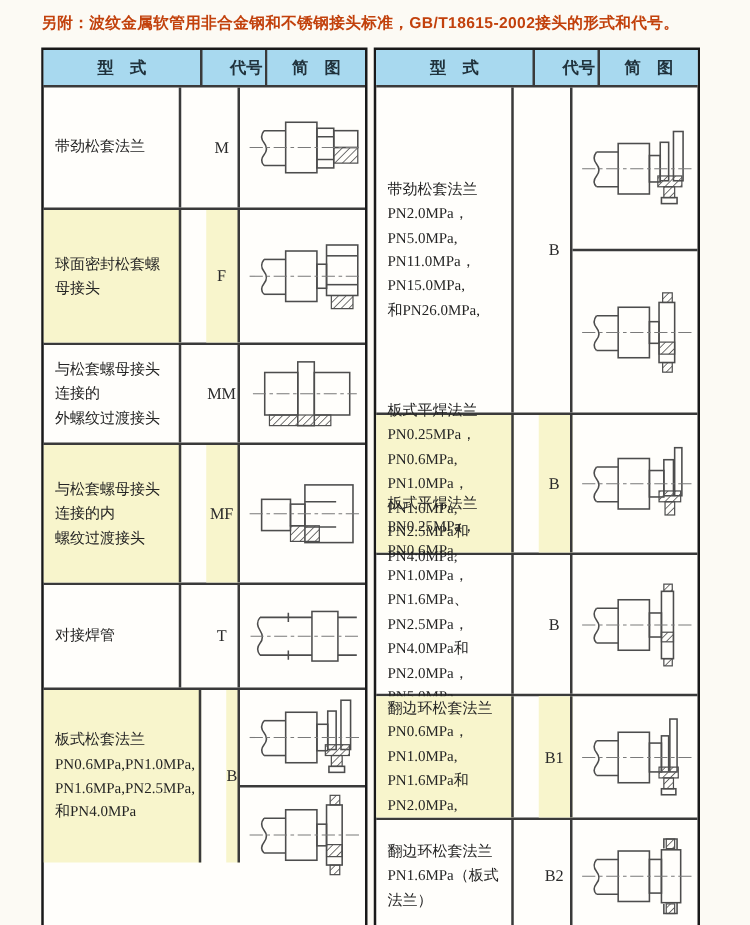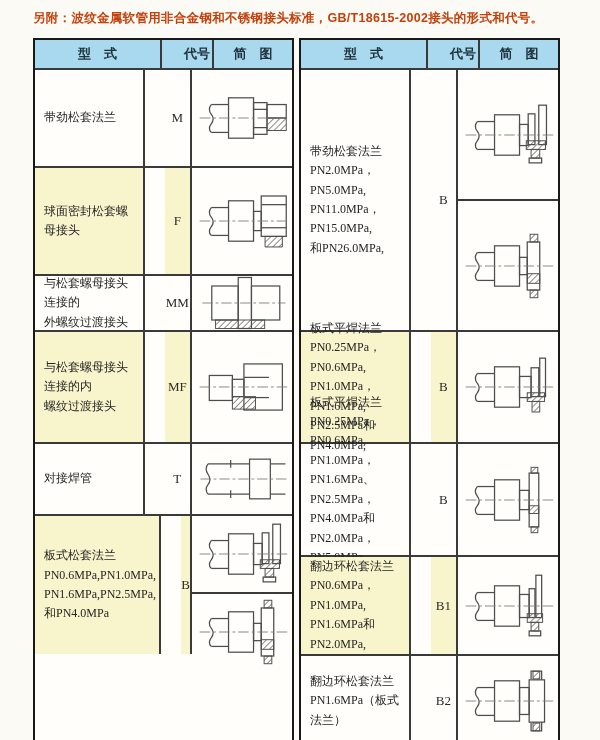--- a/index.html
+++ b/index.html
@@ -120,21 +120,21 @@
             <rect x="64" y="26" width="8" height="20"></rect>
             <rect x="72" y="10" width="26" height="42"></rect>
             <line x1="72" y1="19" x2="98" y2="19"></line>
               <line x1="72" y1="43" x2="98" y2="43"></line>
             <path class="ht" d="M76,52 h18 v11 h-18 z"></path>
             <line class="cl" x1="8" y1="36" x2="101" y2="36"></line>
           </svg>
         </div>
       </div>
 
-      <div class="row" style="height:56px">
+      <div class="row" style="height:80px">
         <div class="c-type">
             <div class="type-text">与松套螺母接头连接的
 外螺纹过渡接头</div>
           </div>
         <div class="c-code">MM</div>
         <div class="c-fig">
           <svg class="diag" width="100" height="68" viewBox="0 0 104 72">
             <rect x="20" y="18" width="28" height="36"></rect>
             <rect x="62" y="18" width="30" height="36"></rect>
             <rect x="48" y="9" width="14" height="54"></rect>
@@ -156,21 +156,21 @@
             <rect x="42" y="28" width="12" height="18"></rect>
             <rect x="54" y="12" width="40" height="48"></rect>
             <line x1="54" y1="26" x2="80" y2="26"></line>
               <line x1="54" y1="47" x2="80" y2="47"></line>
             <rect class="ht" x="42" y="46" width="24" height="13"></rect>
             <line class="cl" x1="8" y1="36" x2="100" y2="36"></line>
           </svg>
         </div>
       </div>
 
-      <div class="row" style="height:72px">
+      <div class="row" style="height:84px">
         <div class="c-type">
             <div class="type-text">对接焊管</div>
           </div>
         <div class="c-code">T</div>
         <div class="c-fig">
           <svg class="diag" width="100" height="68" viewBox="0 0 104 72">
             <path d="M16,20 q-4,5 0,11 t0,11 t0,10"></path>
             <line x1="16" y1="20" x2="60" y2="20"></line>
               <line x1="16" y1="52" x2="60" y2="52"></line>
             <line x1="40" y1="16" x2="40" y2="24"></line>

